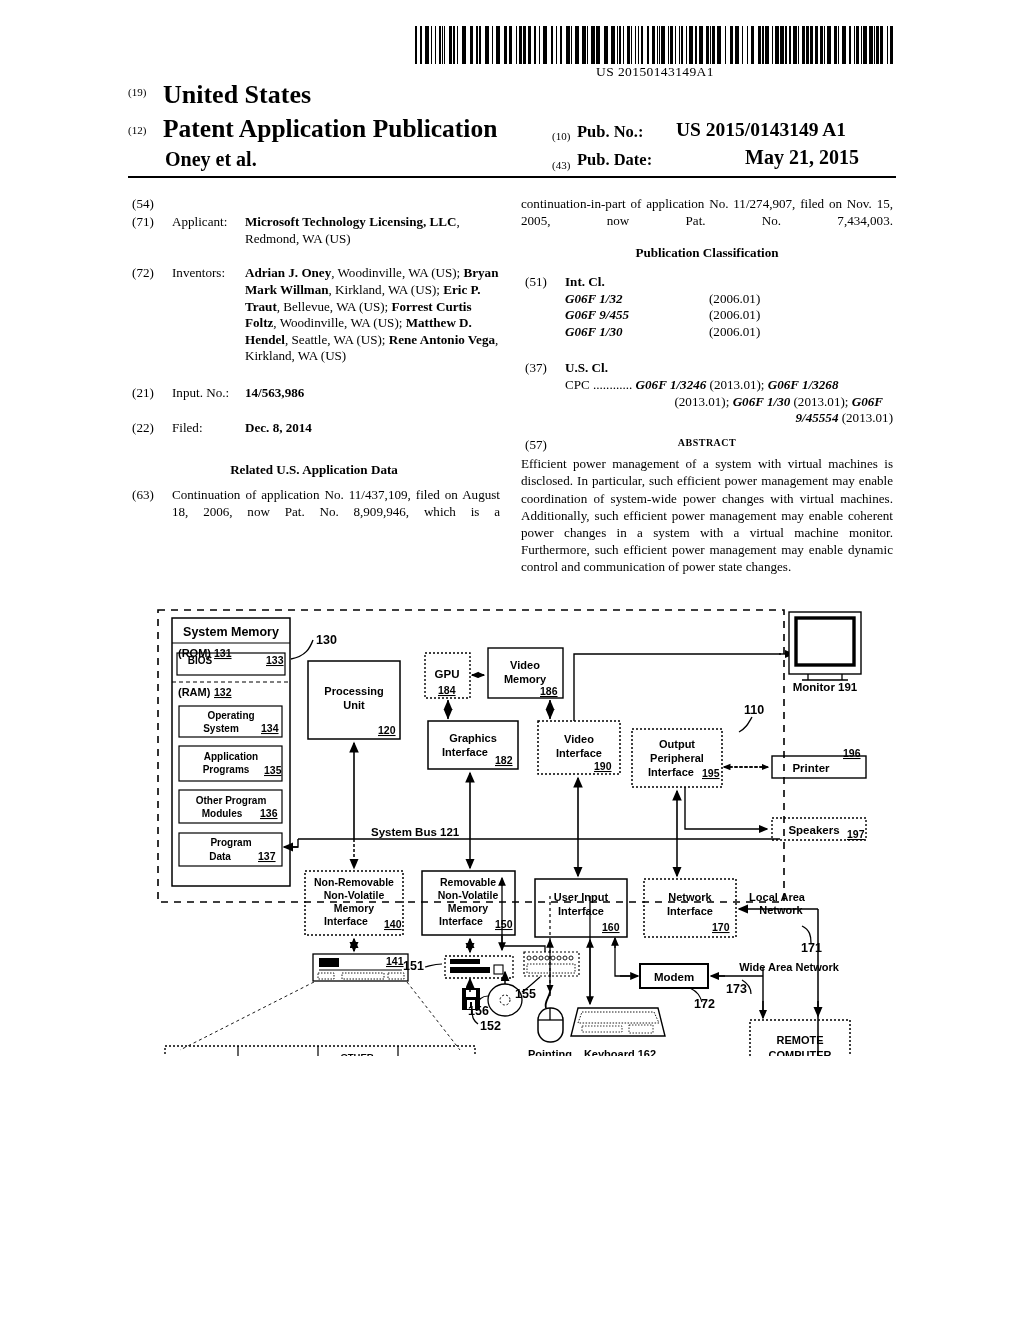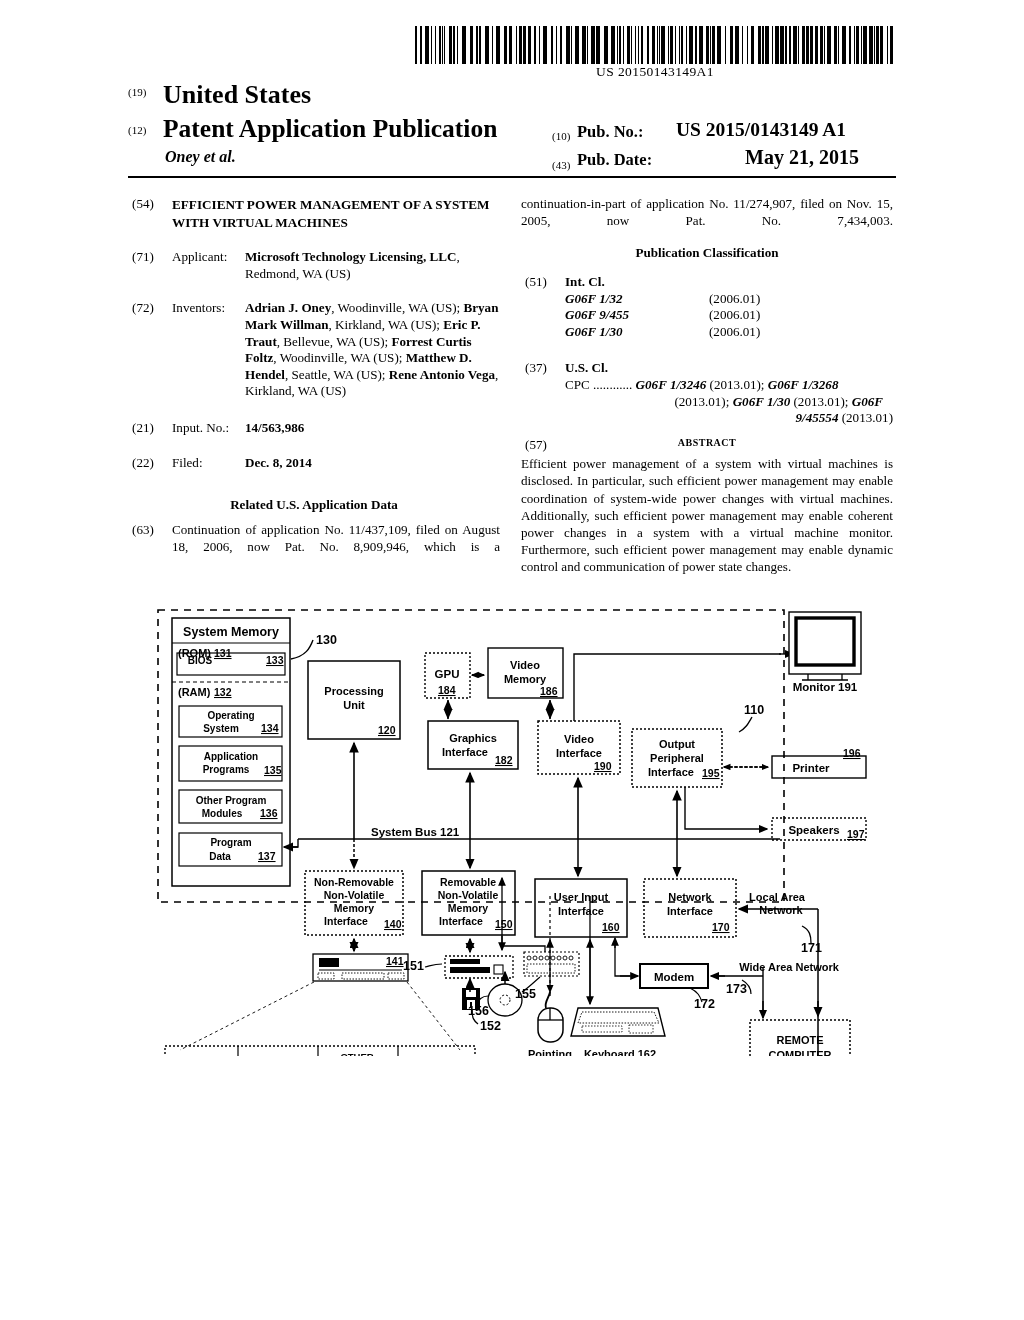--- a/index.html
+++ b/index.html
@@ -12,21 +12,21 @@
   #barcode-area{position:absolute;left:415px;top:26px;width:480px;height:38px;}
   #barcode-area svg{display:block;}
   #barcode-number{position:absolute;left:415px;top:64px;width:480px;
     text-align:center;font-size:13.5px;letter-spacing:.4px;}
 
   
   #hdr-19{position:absolute;left:128px;top:86px;font-size:11px;}
   #hdr-us{position:absolute;left:163px;top:80px;font-size:26px;font-weight:bold;}
   #hdr-12{position:absolute;left:128px;top:124px;font-size:11px;}
   #hdr-pap{position:absolute;left:163px;top:114px;font-size:25.5px;font-weight:bold;}
-  #hdr-authors{position:absolute;left:165px;top:148px;font-size:16px;font-weight:bold;font-style:italic;}
+  #hdr-authors{position:absolute;left:165px;top:148px;font-size:20px;font-weight:bold;}
 
   #hdr-10{position:absolute;left:552px;top:130px;font-size:11px;}
   #hdr-pubno-lbl{position:absolute;left:577px;top:122px;font-size:16.5px;font-weight:bold;}
   #hdr-pubno-val{position:absolute;left:676px;top:119px;font-size:19.5px;font-weight:bold;}
   #hdr-43{position:absolute;left:552px;top:159px;font-size:11px;}
   #hdr-pubdate-lbl{position:absolute;left:577px;top:150px;font-size:16.5px;font-weight:bold;}
   #hdr-pubdate-val{position:absolute;left:745px;top:146px;font-size:20px;font-weight:bold;}
 
   #hdr-rule{position:absolute;left:128px;top:176px;width:768px;height:2px;background:#000;}
 
@@ -184,21 +184,20 @@
   <div id="hdr-pubno-val">US 2015/0143149 A1</div>
   <div id="hdr-43">(43)</div>
   <div id="hdr-pubdate-lbl">Pub. Date:</div>
   <div id="hdr-pubdate-val">May 21, 2015</div>
   <div id="hdr-rule"></div>
 
   <div class="col" id="col-left">
 
     <div class="fld" style="margin-bottom:18px;">
       <span class="num">(54)</span>
-      <div class="bdy" style="font-weight:bold;font-size:13.2px;line-height:1.33;">EFFICIENT POWER MANAGEMENT OF A SYSTEM WITH VIRTUAL MACHINES</div>
     </div>
 
     <div class="fld" style="margin-bottom:18px;">
       <span class="num">(71)</span>
       <span class="lbl">Applicant:</span>
       <div class="bdy ind"><b id="ap-b">Microsoft Technology Licensing, LLC</b><span id="ap-r">, Redmond, WA (US)</span></div>
     </div>
 
     <div class="fld" style="margin-bottom:20px;">
       <span class="num">(72)</span>

